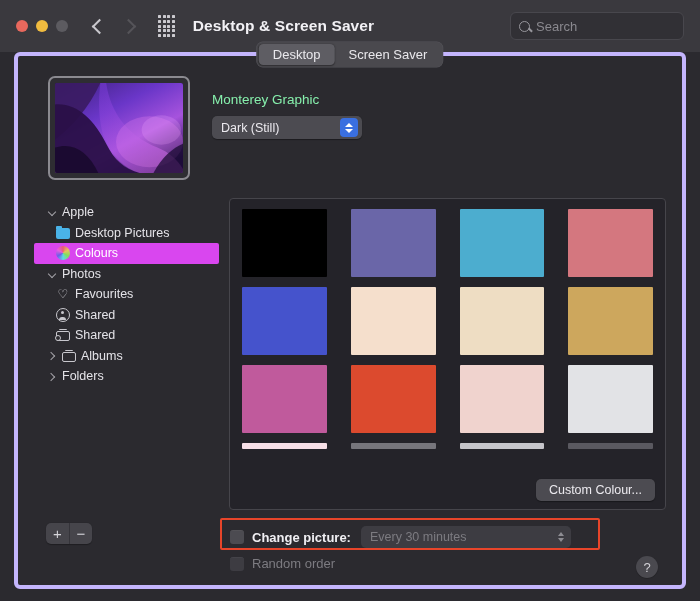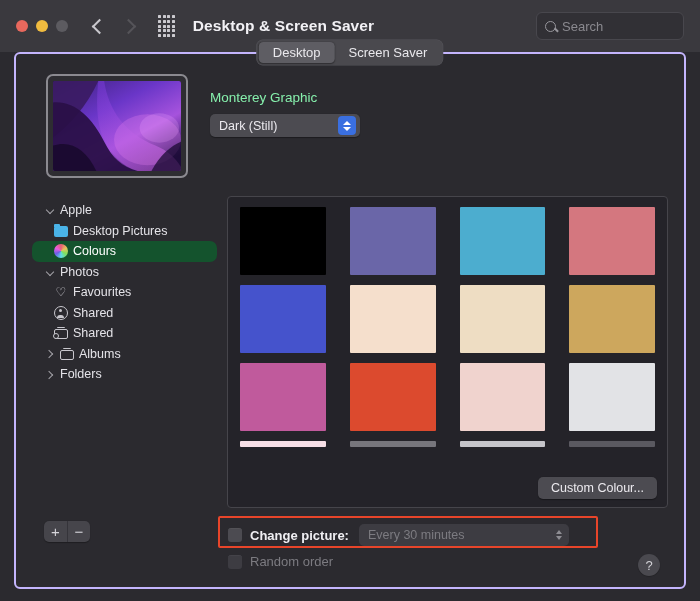--- a/index.html
+++ b/index.html
@@ -70,21 +70,21 @@
     margin-left: 18px;
     font-size: 15.5px;
     font-weight: bold;
     color: #f2f1f5;
     letter-spacing: 0.1px;
   }
 
   .search-box {
     position: absolute;
     right: 16px; top: 12px;
-    width: 148px; height: 28px;
+    width: 174px; height: 28px;
     background: #313035;
     border: 1px solid #48474d;
     border-radius: 6px;
     display: flex;
     align-items: center;
     padding: 0 8px;
     gap: 6px;
   }
   .search-ico {
     width: 11px; height: 11px;
@@ -100,21 +100,21 @@
     background: #97969c;
     right: -4px; bottom: 0px;
     transform: rotate(45deg);
   }
   .search-ph { font-size: 13px; color: #8a898f; }
 
   
   .panel {
     flex: 1;
     margin: 0 14px 12px 14px;
-    border: 2px solid #c4b5fd;
+    border: 4px solid #c4b5fd;
     border-radius: 6px;
     position: relative;
     background: #2b2a2f;
   }
 
   
   .tabs {
     position: absolute;
     top: -14px; left: 50%;
     transform: translateX(-50%);
@@ -210,21 +210,21 @@
   }
   .srow {
     height: 20.5px;
     display: flex;
     align-items: center;
     font-size: 12.5px;
     color: #e4e3e8;
     padding-left: 6px;
     gap: 5px;
   }
-  .srow.sel { background: #14532d; border-radius: 7px; color: #fff; }
+  .srow.sel { background: #d946ef; border-radius: 2px; color: #fff; }
   .srow.indent1 { padding-left: 22px; }
   .srow.indent-arrow { padding-left: 14px; }
 
   .disc {
     width: 9px; flex: 0 0 9px;
     position: relative; height: 9px;
   }
   .disc::before {
     content: "";
     position: absolute;

